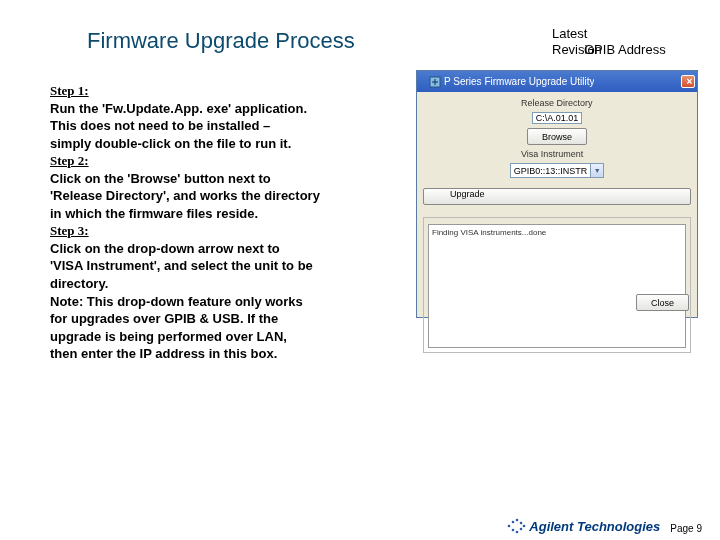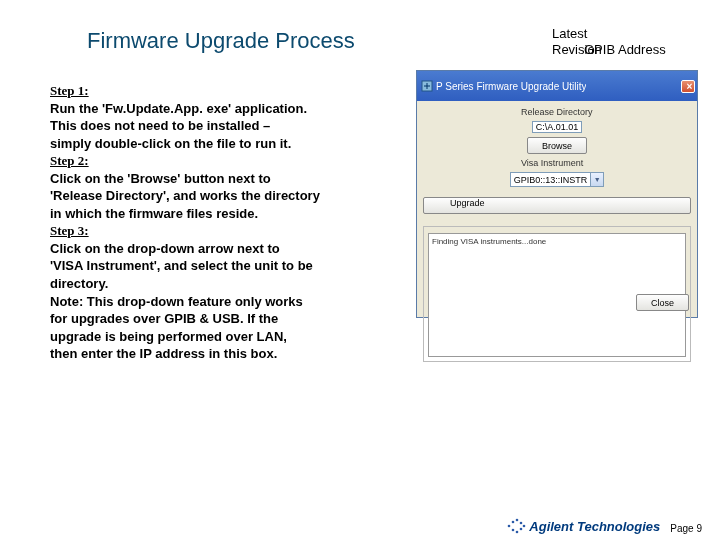--- a/index.html
+++ b/index.html
@@ -12,21 +12,21 @@
   
   .annot { position: absolute; font-size: 13px; color: #000; line-height: 1.2; }
   .annot-1 { right: 48px; top: 26px; width: 120px; }
   .annot-2 { right: 48px; top: 42px; width: 120px; }
   
   .line { position: absolute; background: #69a; height: 1px; }
   .line-1 { left: 457px; top: 100px; width: 140px; transform: rotate(15deg); transform-origin: left; }
   .line-2 { left: 568px; top: 118px; width: 54px; transform: rotate(-48deg); transform-origin: left; }
   
   .app-window { position: absolute; left: 416px; top: 70px; width: 282px; height: 248px; border: 1px solid #5a7ba8; background: #ece9d8; font-family: Tahoma, sans-serif; font-size: 10px; }
-  .titlebar { height: 30px; background: linear-gradient(#4a7bd0,#2f5ec0); display: flex; align-items: center; padding-left: 4px; text-align: right; }
+  .titlebar { height: 21px; background: linear-gradient(#4a7bd0,#2f5ec0); display: flex; align-items: center; padding-left: 12px; text-align: right; }
   .titlebar svg { flex-shrink: 0; }
   .titlebar span { color: #fff; font-size: 10px; padding-left: 3px; white-space: nowrap; overflow: hidden; }
   .tb-btn { width: 14px; height: 13px; background: linear-gradient(#e89070,#d05030); border: 1px solid #fff; border-radius: 2px; margin-left: auto; margin-right: 2px; display: flex; align-items: center; justify-content: center; color: #fff; font-size: 9px; font-weight: bold; cursor: pointer; }
   
   .form-area { padding: 6px; }
   .row { display: flex; align-items: center; margin-bottom: 4px; gap: 4px; flex-direction: column; }
   .lbl { width: 72px; font-size: 9px; color: #333; }
   .input-f { flex: 1; height: 15px; border: 1px solid #7f9db9; background: #fff; font-size: 9px; padding: 0 3px; display: flex; align-items: center; color: #000; }
   .dd { display: flex; }
   .dd .input-f { flex: 1; }

